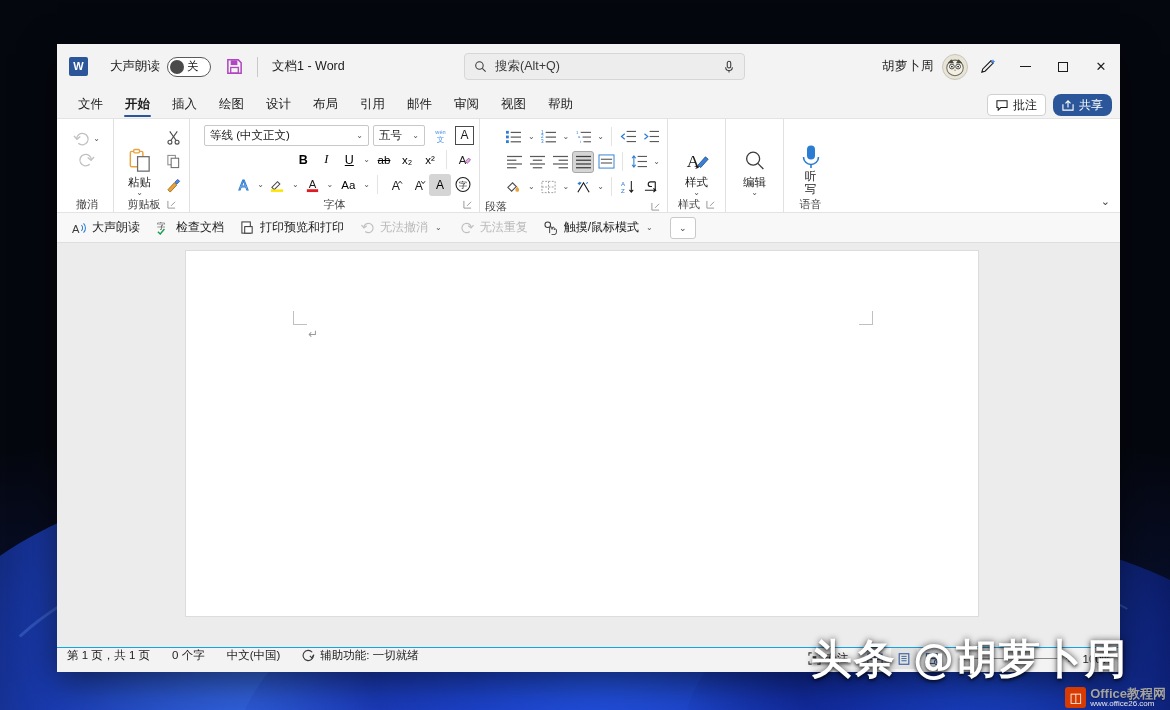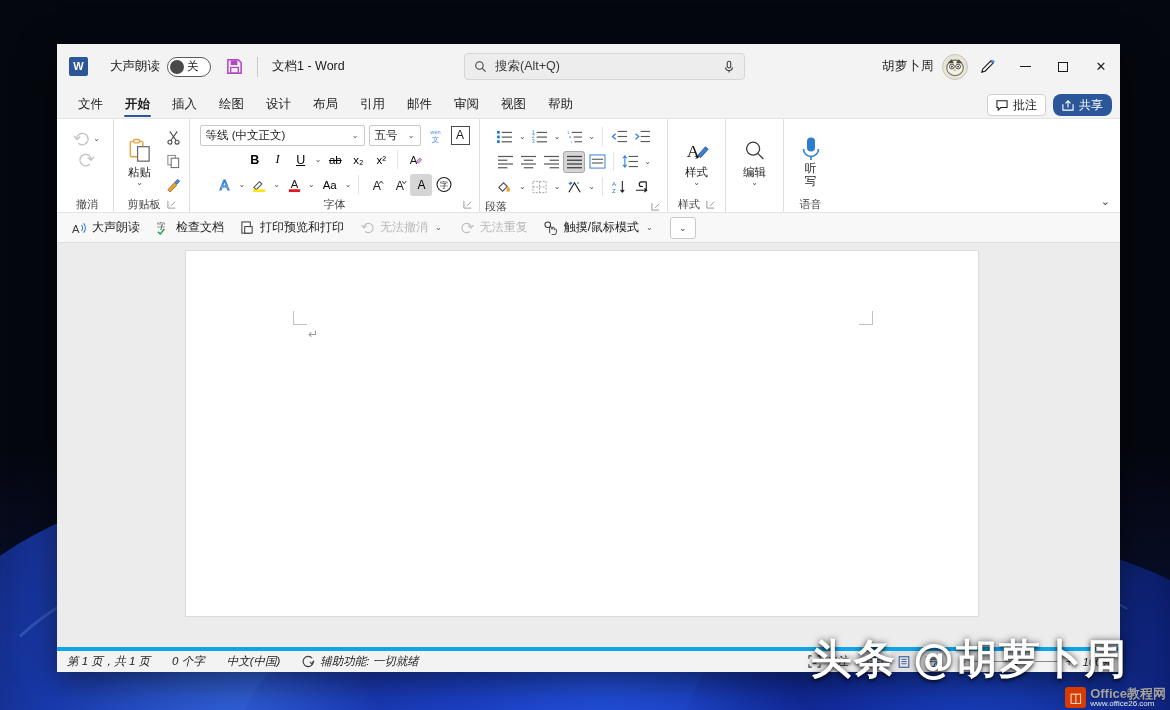--- a/index.html
+++ b/index.html
@@ -133,21 +133,21 @@
 
   
   .ribbon {
     flex: 0 0 94px; height: 94px;
     background: #fff; border-top: 1px solid #e3e3e3;
     display: flex; align-items: stretch; position: relative;
     padding-left: 4px;
   }
   .rgroup { display: flex; flex-direction: column; position: relative; padding: 3px 5px 0 5px; }
   .rgroup + .rgroup { border-left: 1px solid #e1e1e1; }
-  .rgbody { flex: 1; display: flex; align-items: center; padding-top: 3px; }
+  .rgbody { flex: 1; display: flex; align-items: flex-end; padding-top: 3px; }
   .rglabel {
     height: 16px; line-height: 16px; text-align: center;
     font-size: 11px; color: #444; white-space: nowrap;
     display:flex; align-items:center; justify-content:center; gap:6px;
   }
   .launcher { width: 9px; height: 9px; opacity: .65; }
 
   .bigbtn {
     width: 48px; display: flex; flex-direction: column; align-items: center;
     gap: 1px; padding-top: 2px;
@@ -192,22 +192,22 @@
     background: #fff; border: 1px solid #dcdcdc;
   }
   .mk { position: absolute; border-color: #c0c0c0; border-style: solid; width: 14px; height: 14px; }
   .mk.tl { left: 107px; top: 60px; border-width: 0 0 1px 1px; }
   .mk.tr { left: 673px; top: 60px; border-width: 0 1px 1px 0; }
   .pilcrow { position: absolute; left: 122px; top: 76px; font-size: 12px; color: #9a9a9a; font-family: "DejaVu Sans", sans-serif; }
 
   
   .statusbar {
     flex: 0 0 25px; height: 25px; background: #f3f3f3;
-    border-top: 4px solid #0ea5e9;
-    display: flex; align-items: center; position: relative; padding-left: 10px; font-style: italic;
+    border-top: 1px solid #0ea5e9;
+    display: flex; align-items: flex-start; position: relative; padding-left: 10px;
   }
   .sitem { font-size: 11.5px; color: #1b1b1b; margin-right: 22px; display: flex; align-items: center; gap: 5px; white-space: nowrap; }
   .statusright { position: absolute; right: 8px; display: flex; align-items: center; gap: 3px; }
   .viewbtn { width: 26px; height: 21px; display: flex; align-items: center; justify-content: center; border-radius: 2px; }
   .viewbtn.active { background: #e2e2e2; }
   .zoomwrap { display: flex; align-items: center; gap: 6px; margin-left: 10px; }
   .zoom-track { width: 88px; height: 1px; background: #8a8a8a; position: relative; }
   .zoom-thumb { position: absolute; left: 41px; top: -5px; width: 4px; height: 11px; background: #4a4a4a; border-radius: 1px; }
   .zoom-pm { font-size: 12px; color: #444; }
   .zoom-val { font-size: 11.5px; color: #1b1b1b; margin-left: 4px; }

